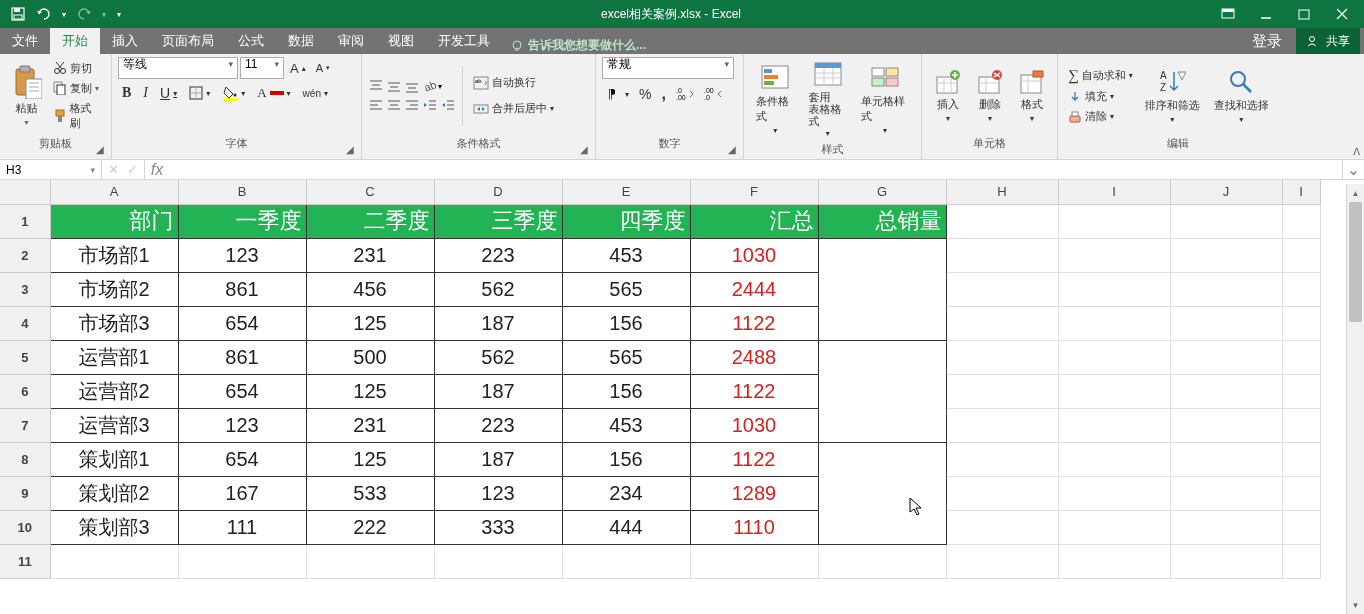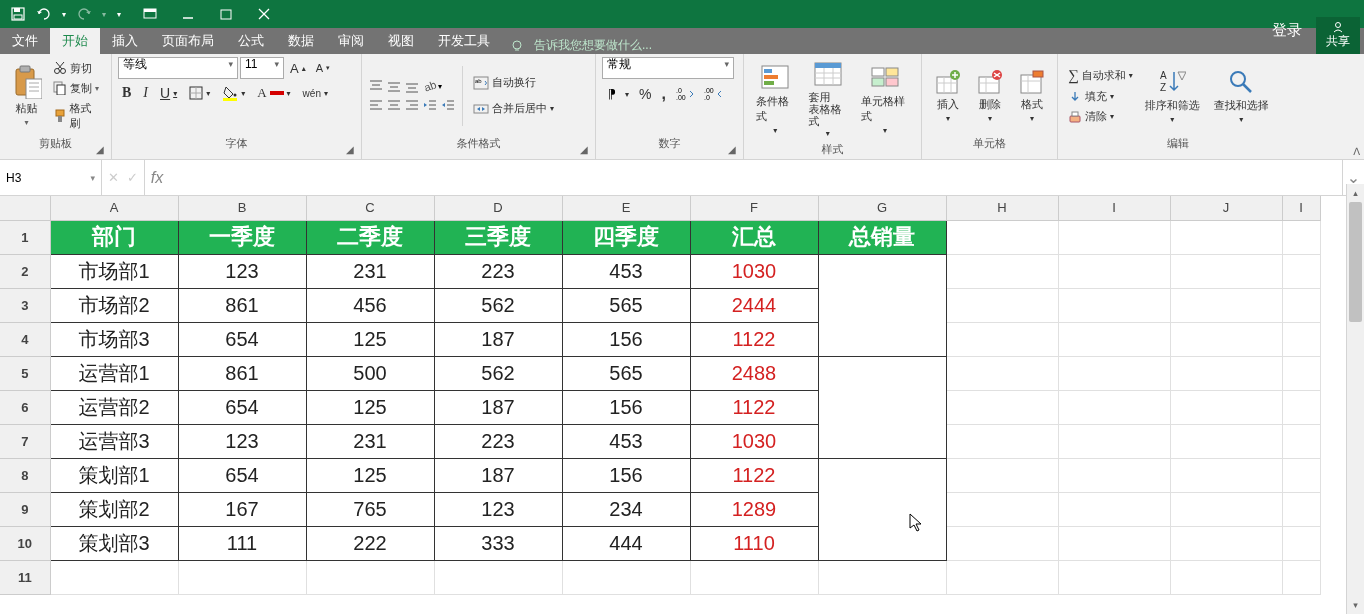--- a/index.html
+++ b/index.html
@@ -10,55 +10,55 @@
     .qat { display: flex; align-items: center; gap: 2px; padding: 0 6px; }
     .qat-item { width: 24px; height: 24px; display: flex; align-items: center; justify-content: center; cursor: pointer; }
     .title-center { flex: 1; text-align: center; color: #fff; font-size: 12px; }
     .title-right { display: flex; align-items: center; gap: 2px; padding-right: 4px; }
     .win-btn { width: 36px; height: 24px; display: flex; align-items: center; justify-content: center; cursor: pointer; }
     
     
     .tabs { height: 26px; background: #737373; display: flex; align-items: flex-end; color: #fff; font-size: 13px; }
     .tab { padding: 4px 12px; cursor: pointer; height: 26px; display: flex; align-items: center; }
     .tab.active { background: #f1f1f1; color: #1f8b4e; font-weight: normal; }
-    .tell-me { flex: 1; display: flex; align-items: center; color: #bde5cb; gap: 10px; padding-left: 8px; font-size: 12px;}
+    .tell-me { flex: 1; display: flex; align-items: center; color: #bde5cb; gap: 4px; padding-left: 8px; font-size: 12px; font-weight: bold;}
     .right-tabs { display: flex; gap: 2px; padding-right: 4px;}
-    .share-btn { background: #0b6335; padding: 4px 10px; display: flex; align-items: center; gap: 0; font-size:12px;flex-direction:column;}
+    .share-btn { background: #0b6335; padding: 4px 10px; display: flex; align-items: center; gap: 8px; font-size:12px;}
 
     
     .ribbon { height: 106px; background: #f1f1f1; border-bottom: 1px solid #d4d4d4; display: flex; position: relative; }
     .group { border-right: 1px solid #d4d4d4; display: flex; flex-direction: column; position: relative; padding: 3px 6px 0; }
     .group-content { flex: 1; display: flex; align-items: center; gap: 2px; }
     .group-label { text-align: center; font-size: 11px; color: #555; padding: 2px 0 8px; position:relative; }
     .dlauncher { position: absolute; right: 3px; bottom: 3px; width: 12px; height: 12px; cursor: pointer; color: #666; font-size:10px;}
     .big-btn { display: flex; flex-direction: column; align-items: center; justify-content: center; padding: 2px 6px; cursor: pointer; font-size: 11px; color: #333; min-width: 40px; gap:2px;}
     .mini-row { display: flex; align-items: center; gap: 2px;}
     .mini-item { padding: 2px 4px; cursor: pointer; font-size: 11px; color: #333; display:flex; align-items:center; gap:3px;}
     .sel { height: 22px; border: 1px solid #ababab; background: #fff; font-size: 12px; padding: 0 18px 8px 4px; position:relative; display:flex; align-items:center;}
     .sel::after { content: "▾"; position:absolute; right:4px; color:#666; font-size:9px;}
     .align-cell { display:flex; align-items:center; justify-content:center; cursor:pointer;}
     .collapse-ribbon { position: absolute; right: 4px; bottom: 2px; font-size: 10px; color: #666; cursor:pointer;}
 
     
-    .formula-bar { height: 36px; border-bottom: 1px solid #d4d4d4; display: flex; align-items: stretch; background: #fff; }
+    .formula-bar { height: 20px; border-bottom: 1px solid #d4d4d4; display: flex; align-items: stretch; background: #fff; }
     .name-box { width: 102px; border-right: 1px solid #d4d4d4; display: flex; align-items: center; padding: 0 6px; font-size: 12px; position:relative;}
     .name-box::after { content:"▾"; position:absolute; right:6px; color:#888; font-size:9px;}
     .fx-btns { display: flex; align-items: center; border-right: 1px solid #d4d4d4; padding: 0 6px; gap: 8px; color: #bbb; font-size: 13px;}
     .fx-label { font-style: italic; color: #888; padding: 0 6px; display:flex; align-items:center;}
     .formula-input { flex: 1; border: none; outline: none; padding: 0 6px; font-size: 12px;}
     .fb-expand { width: 22px; display:flex; align-items:center; justify-content:center; color:#888; border-left:1px solid #d4d4d4; cursor:pointer;}
 
     
     .grid-wrap { position: relative; height: 432px; overflow: hidden; background: #fff;}
     .grid { border-collapse: collapse; table-layout: fixed; }
     .hdr-corner { width: 50px; height: 24px; background: #f0f0f0; border: 1px solid #ccc; border-top:none; border-left:none;}
     .col-hdr { height: 24px; background: #f0f0f0; border: 1px solid #ccc; border-top:none; text-align: center; font-size: 13px; color: #444; cursor:pointer; font-weight:normal;}
     .row-hdr { width: 50px; background: #f0f0f0; border: 1px solid #ccc; border-left:none; text-align: center; font-size: 13px; color: #444; cursor:pointer;}
     .cell { border: 1px solid #e0e0e0; height: 34px; padding: 0 4px; font-size: 18px; }
-    .data-hdr { background: #21b354; color: #fff; font-weight: bold; text-align: center; font-size: 22px; border:1px solid #333;}
+    .data-hdr { background: #21b354; color: #fff; font-weight: normal; text-align: right; font-size: 22px; border:1px solid #333;}
     .data-cell { text-align: center; font-size: 20px; border: 1px solid #333; color:#222;}
     .sum-cell { color: #d42121; font-weight: normal;}
     .empty-bordered { border:1px solid #333; background:#fff;}
     .col-A { width: 128px;} .col-B,.col-C,.col-D,.col-E { width:128px;} .col-F { width: 128px;} .col-G { width:128px;}
     .col-H,.col-I,.col-J { width: 112px;} .col-K{width:38px;}
     
     .cursor-arrow { position:absolute; left:909px; top:317px; pointer-events:none; font-size:16px; color:#000;}
     
     
     .vscroll { position:absolute; right:0; top:184px; width:18px; bottom:0; background:#f0f0f0; border-left:1px solid #d4d4d4;}
@@ -95,20 +95,21 @@
           <path d="M13 7 L15 4 L10 5 Z" fill="#fff"></path>
         </svg>
     </div>
     <div class="qat-item" style="width:12px;opacity:.5">
         <span style="font-size:8px">▾</span>
       </div>
     <div class="qat-item" style="width:14px">
         <span style="font-size:8px">▾</span>
       </div>
   </div>
+  <div class="title-center">excel相关案例.xlsx - Excel</div>
   <div class="title-right">
     <div class="win-btn">
         <svg width="14" height="12">
           <rect x="1" y="1" width="12" height="9" fill="none" stroke="#fff"></rect>
           <rect x="1" y="1" width="12" height="3" fill="#fff"></rect>
         </svg>
       </div>
     <div class="win-btn">
         <svg width="12" height="12">
           <line x1="1" y1="10" x2="11" y2="10" stroke="#fff" stroke-width="1.5"></line>
@@ -653,21 +654,21 @@
           <td class="cell empty-bordered" rowspan="3"></td>
           <td class="cell"></td>
           <td class="cell"></td>
           <td class="cell"></td>
           <td class="cell"></td>
         </tr>
         <tr>
           <th class="row-hdr">9</th>
           <td class="cell data-cell">策划部2</td>
           <td class="cell data-cell">167</td>
-          <td class="cell data-cell">765</td>
+          <td class="cell data-cell">533</td>
           <td class="cell data-cell">123</td>
           <td class="cell data-cell">234</td>
           <td class="cell data-cell sum-cell">1289</td>
           <td class="cell"></td>
           <td class="cell"></td>
           <td class="cell"></td>
           <td class="cell"></td>
         </tr>
         <tr>
           <th class="row-hdr">10</th>

